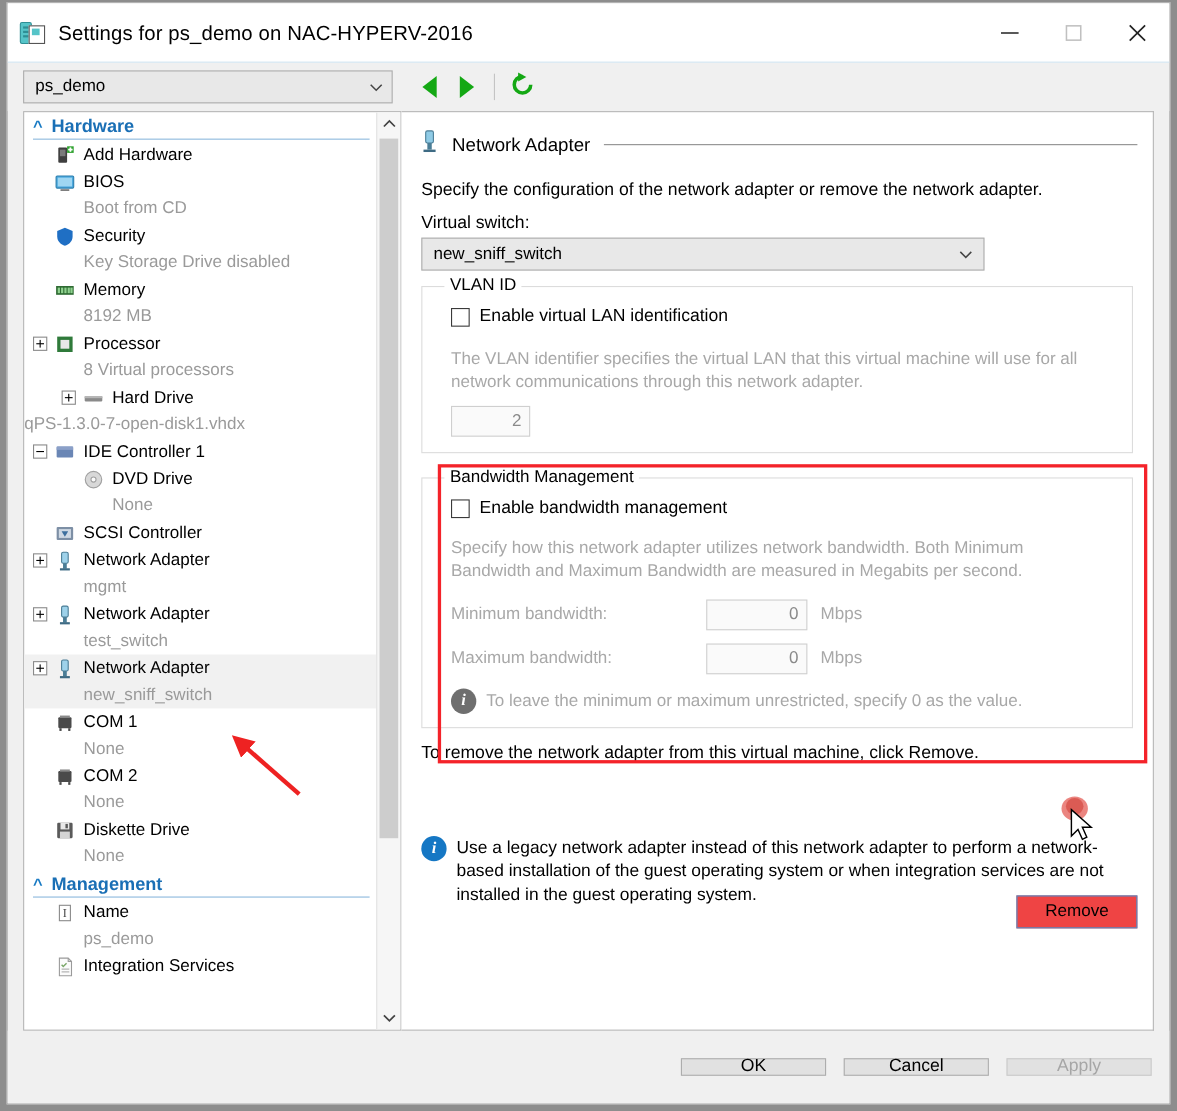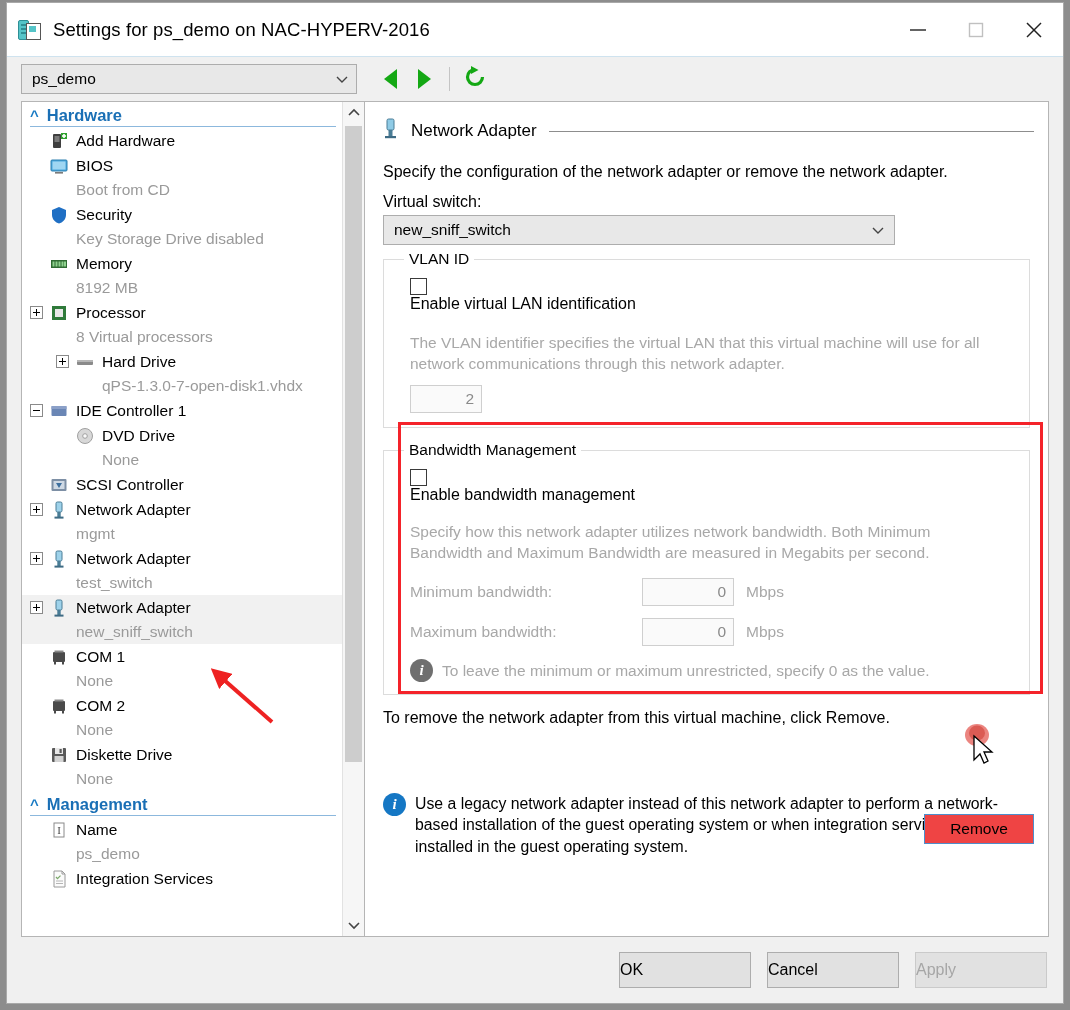--- a/index.html
+++ b/index.html
@@ -287,21 +287,21 @@
     position: relative;
     padding: 14px 12px 12px 12px;
   }
   .group > .g-title {
     position: absolute;
     top: -10px; left: 20px;
     background: #fff;
     padding: 0 5px;
     font-size: 15.5px; color: #000;
   }
-  .cb-row { display: flex; align-items: flex-start; margin-left: 14px; flex-direction: column; }
+  .cb-row { display: flex; align-items: flex-end; margin-left: 14px; }
   .cb {
     width: 17px; height: 17px;
     border: 1.5px solid #3a3a3a;
     background: #fff;
     box-sizing: border-box;
     margin-right: 9px;
     flex: 0 0 auto;
   }
   .cb-row .lbl { font-size: 16px; color: #000; }
   .dimtext {
@@ -362,25 +362,25 @@
     height: 66px;
     flex: 0 0 auto;
     display: flex;
     align-items: center;
     justify-content: flex-end;
     padding-right: 16px;
     gap: 16px;
     background: #f0f0f0;
   }
   .fbtn {
-    width: 132px; height: 36px;
+    width: 132px; height: 16px;
     background: #e1e1e1;
     border: 1px solid #adadad;
     box-sizing: border-box;
-    display:flex; align-items:center; 
+    display:flex; align-items:center; justify-content:center;
     font-size: 16px; color: #000;
   }
   .fbtn.disabled { color:#a6a6a6; background:#e1e1e1; border-color:#cacaca; }
 
   
   .red-arrow { position:absolute; left:0; top:0; pointer-events:none; z-index: 6; }
   .cursor-ov { position:absolute; pointer-events:none; z-index: 7; }
 </style>
 </head>
 <body>
@@ -513,21 +513,21 @@
           <div class="row">
             <span class="indent" style="width: 26px;"></span>
             <span class="exp plus"></span>
             <span class="ico"><svg width="20" height="20" viewBox="0 0 20 20">
                 <rect x="2" y="8" width="16" height="5" rx="1" fill="#8a8a8a"></rect>
                 <rect x="2" y="8" width="16" height="2" fill="#b6b6b6"></rect>
               </svg></span>
             <span class="txt">Hard Drive</span>
           </div>
           <div class="sub">
-            <span class="txt" style="margin-left: 80px;">qPS-1.3.0-7-open-disk1.vhdx</span>
+            <span class="txt" style="">qPS-1.3.0-7-open-disk1.vhdx</span>
           </div>
           <div class="row">
             <span class="exp"></span>
             <span class="ico"><svg width="20" height="20" viewBox="0 0 20 20">
                 <rect x="2.5" y="5" width="15" height="10" rx="1" fill="#6a86b5"></rect>
                 <rect x="2.5" y="5" width="15" height="3" fill="#8ba0c8"></rect>
               </svg></span>
             <span class="txt">IDE Controller 1</span>
           </div>
           <div class="row">

